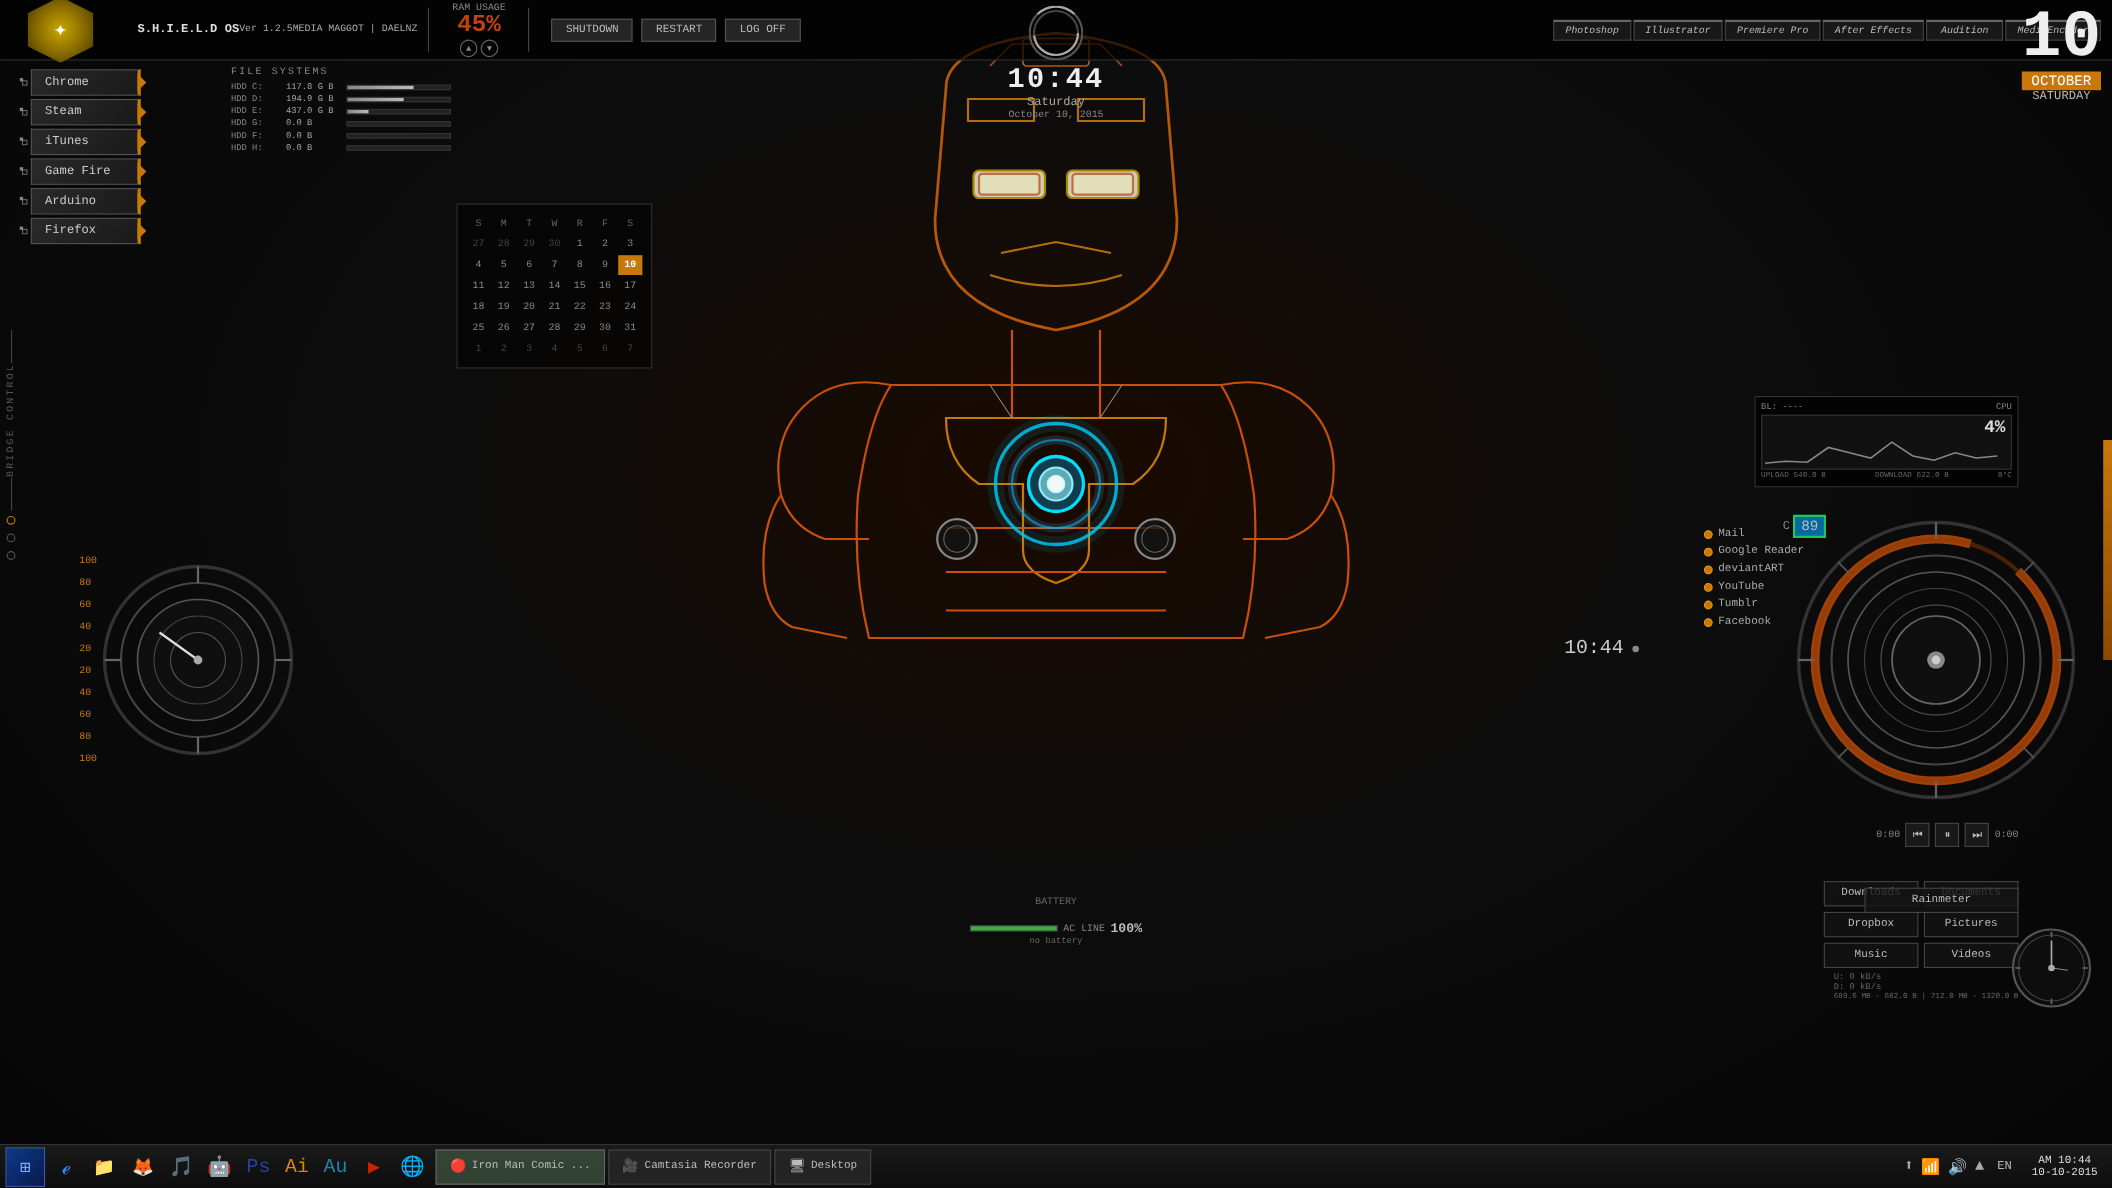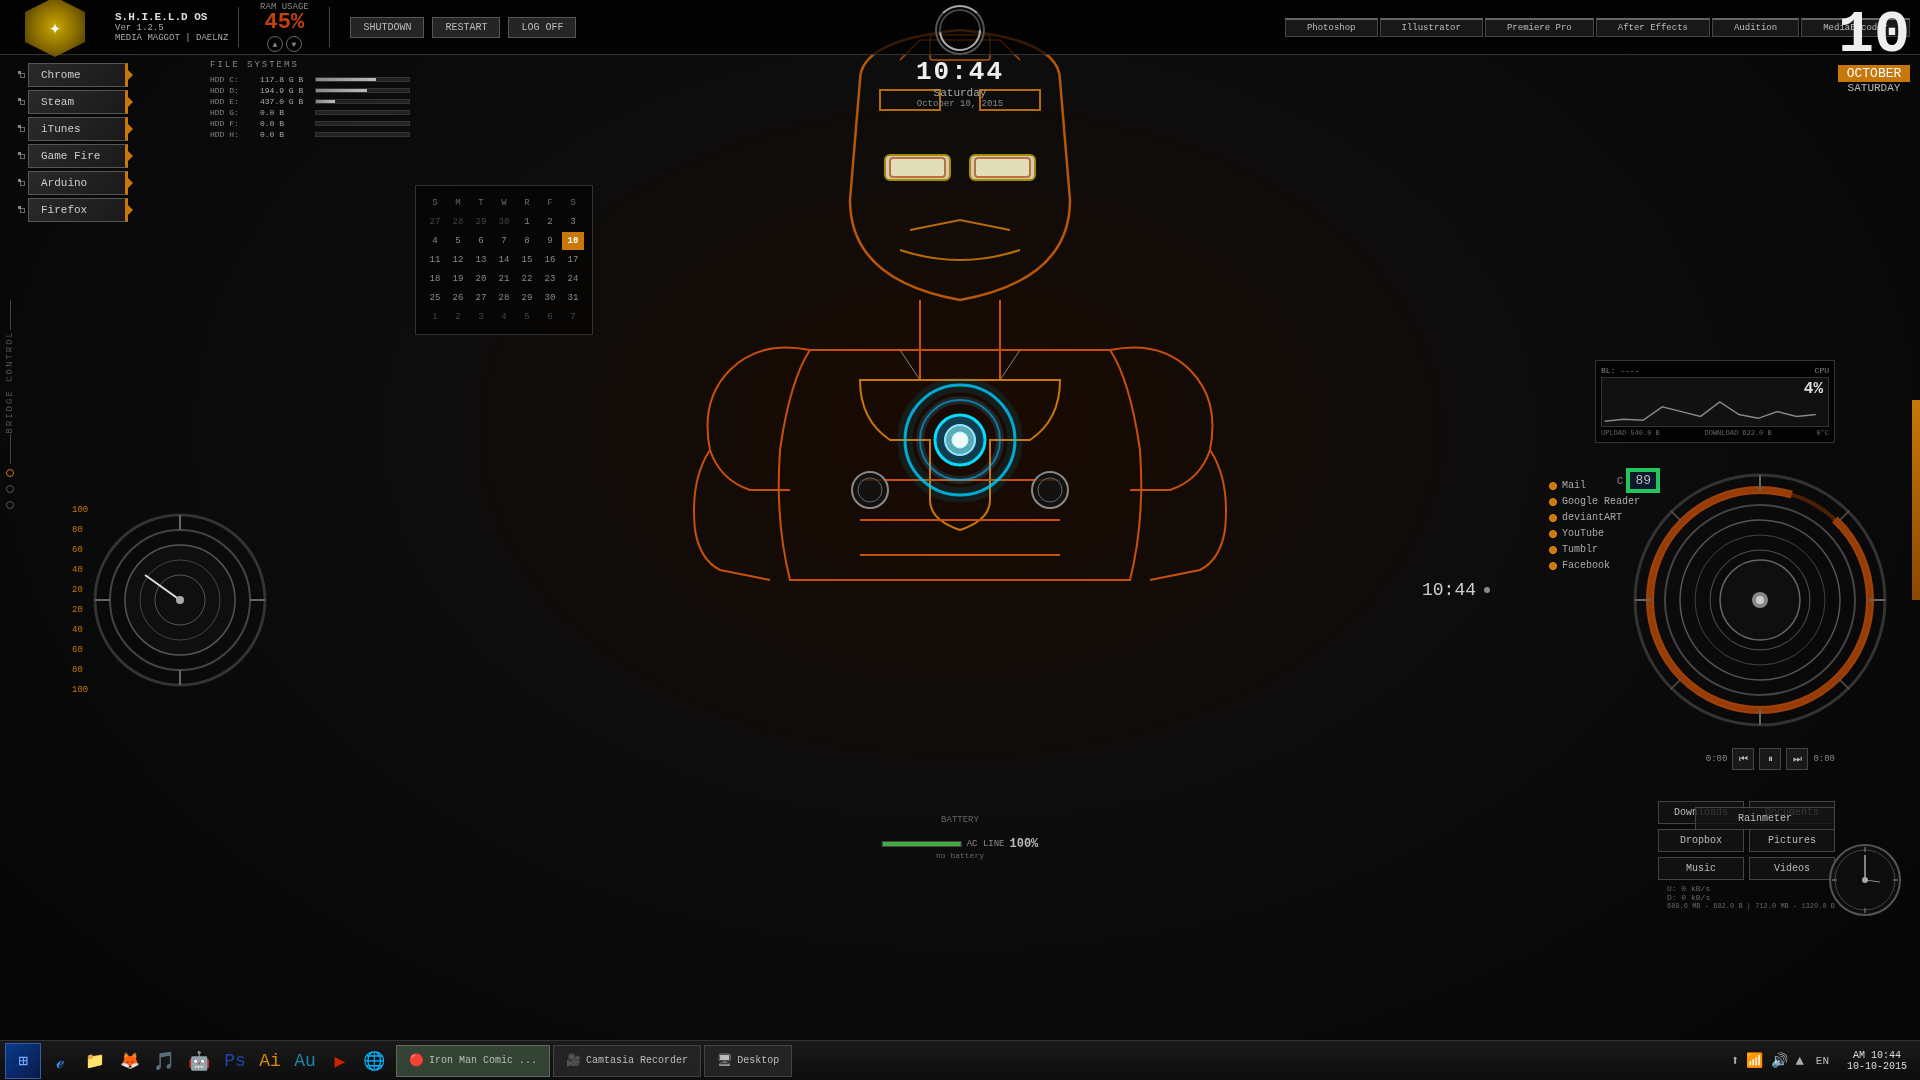--- a/index.html
+++ b/index.html
@@ -49,22 +49,22 @@
       height: 60px;
       background: radial-gradient(circle, #c8a800 0%, #8a6c00 50%, #3a2e00 100%);
       clip-path: polygon(50% 0%, 100% 25%, 100% 75%, 50% 100%, 0% 75%, 0% 25%);
       display: flex;
       align-items: center;
       justify-content: center;
     }
 
     .os-info {
       display: flex;
-      flex-direction: column;
-      margin-left: 5px;
+      flex-direction: row;
+      margin-left: 15px;
       font-size: 9px;
       color: #aaa;
     }
     .os-name { font-size: 11px; color: #ddd; font-weight: bold; }
 
     .divider-v { width: 1px; height: 40px; background: #444; margin: 0 10px; }
 
     .ram-usage {
       display: flex;
       flex-direction: column;
@@ -144,30 +144,31 @@
     .clock-date { font-size: 9px; color: #888; }
 
     
     .top-apps {
       margin-left: auto;
       display: flex;
       gap: 2px;
       padding-right: 10px;
     }
     .top-app-btn {
-      padding: 3px 21px;
+      padding: 3px 10px;
       background: rgba(30,30,30,0.8);
       border: 1px solid #444;
       border-top: 2px solid #666;
       color: #bbb;
       font-size: 9px;
       cursor: pointer;
       font-family: 'Courier New', monospace;
       min-width: 70px;
       text-align: center;
+      font-style: italic;
     }
 
     
     .big-date {
       position: absolute;
       right: 10px;
       top: 5px;
       text-align: center;
       z-index: 11;
     }
@@ -980,21 +981,21 @@
     <line x1="250" y1="140" x2="265" y2="140" stroke="#666" stroke-width="2"></line>
     <line x1="51" y1="51" x2="61" y2="61" stroke="#555" stroke-width="1.5"></line>
     <line x1="229" y1="51" x2="219" y2="61" stroke="#555" stroke-width="1.5"></line>
     <line x1="51" y1="229" x2="61" y2="219" stroke="#555" stroke-width="1.5"></line>
     <line x1="229" y1="229" x2="219" y2="219" stroke="#555" stroke-width="1.5"></line>
   </svg>
 </div>
 
 <div style="position:absolute;right:260px;top:468px;z-index:11;font-size:10px;color:#bbb;display:flex;align-items:center;gap:3px;">
   <span style="font-size:11px;color:#888;">C</span>
-  <span style="background:#0f172a;border:4px solid #22c55e;padding:1px 5px;font-size:13px;">89</span>
+  <span style="background:#0369a1;border:2px solid #22c55e;padding:1px 5px;font-size:13px;">89</span>
 </div>
 
 <div class="social-links">
   <div class="social-link">
     <div class="social-dot"></div>
     <span class="social-text">Mail</span>
   </div>
   <div class="social-link">
     <div class="social-dot"></div>
     <span class="social-text">Google Reader</span>

